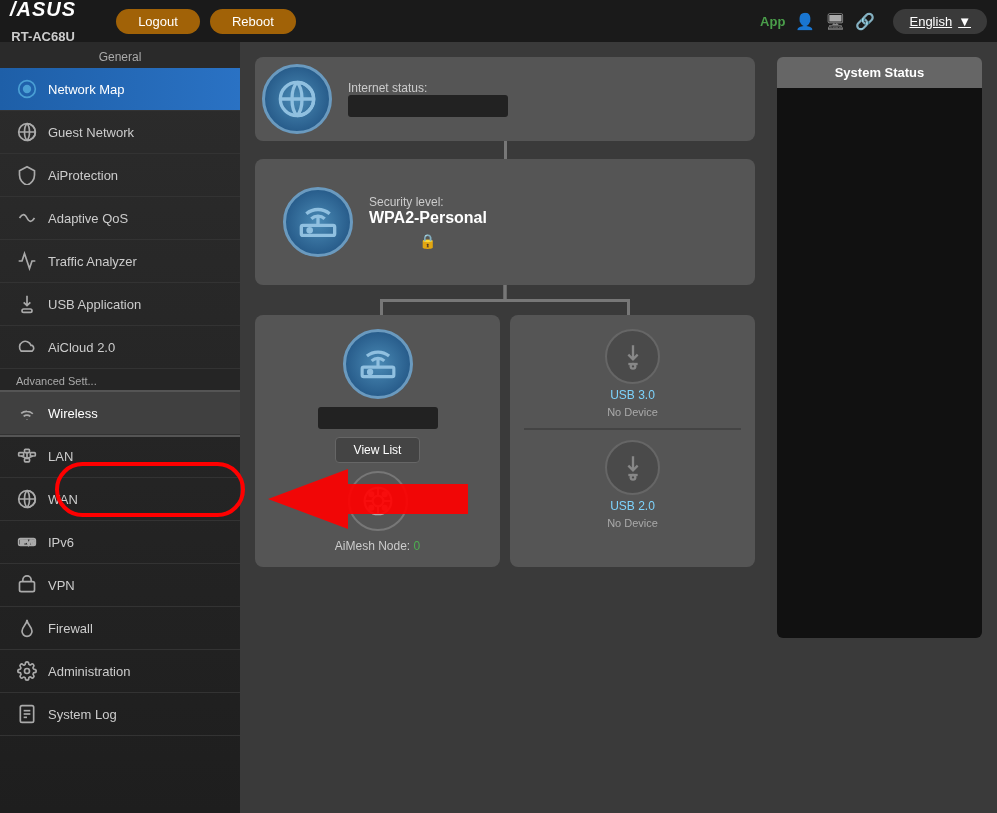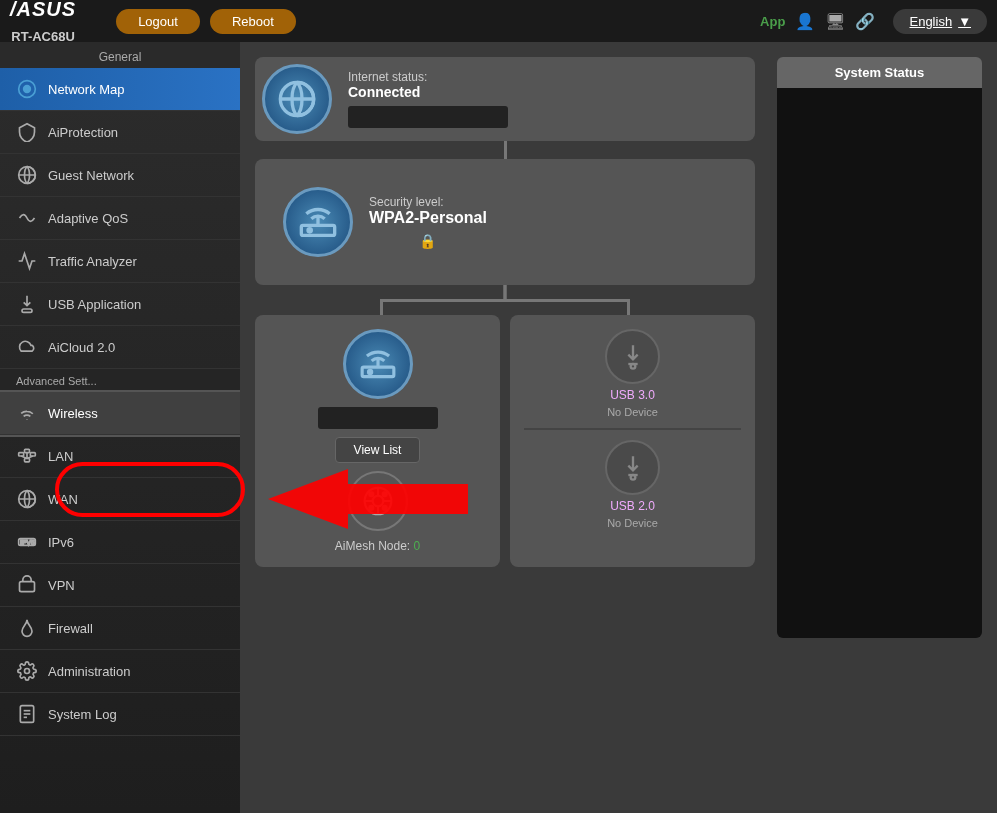--- a/index.html
+++ b/index.html
@@ -360,21 +360,21 @@
       width: 55px;
       height: 55px;
       background: #4a4a4a;
       border-radius: 50%;
       display: flex;
       align-items: center;
       justify-content: center;
       border: 2px solid #666;
     }
     .usb-label {
-      color: #f0abfc;
+      color: #7dd3fc;
       font-size: 12px;
       text-align: center;
     }
     .usb-status {
       color: #aaa;
       font-size: 11px;
     }
 
     
     .system-status {
@@ -457,34 +457,34 @@
           <circle cx="12" cy="12" r="10" stroke="#4a9fd4" stroke-width="2" fill="none"></circle>
           <circle cx="12" cy="12" r="5" fill="#4a9fd4"></circle>
         </svg>
     </div>
     <span>Network Map</span>
   </div>
 
   <div class="sidebar-item">
     <div class="sidebar-icon">
       <svg viewBox="0 0 24 24" fill="none" stroke="#aaa" stroke-width="2">
-          <path d="M12 2L3 7v5c0 5.5 3.8 10.7 9 12 5.2-1.3 9-6.5 9-12V7L12 2z"></path>
-        </svg>
-    </div>
-    <span>AiProtection</span>
-  </div>
-
-  <div class="sidebar-item">
-    <div class="sidebar-icon">
-      <svg viewBox="0 0 24 24" fill="none" stroke="#aaa" stroke-width="2">
           <circle cx="12" cy="12" r="10"></circle>
           <path d="M12 2a10 10 0 0 1 0 20M2 12h20M12 2c-4 4-4 16 0 20M12 2c4 4 4 16 0 20"></path>
         </svg>
     </div>
     <span>Guest Network</span>
+  </div>
+
+  <div class="sidebar-item">
+    <div class="sidebar-icon">
+      <svg viewBox="0 0 24 24" fill="none" stroke="#aaa" stroke-width="2">
+          <path d="M12 2L3 7v5c0 5.5 3.8 10.7 9 12 5.2-1.3 9-6.5 9-12V7L12 2z"></path>
+        </svg>
+    </div>
+    <span>AiProtection</span>
   </div>
 
   <div class="sidebar-item">
     <div class="sidebar-icon">
       <svg viewBox="0 0 24 24" fill="none" stroke="#aaa" stroke-width="2">
           <path d="M3 12 Q8 4 12 12 Q16 20 21 12"></path>
         </svg>
     </div>
     <span>Adaptive QoS</span>
   </div>
@@ -611,21 +611,20 @@
 
       <div class="inet-block">
         <div class="inet-icon">
           <svg width="40" height="40" viewBox="0 0 24 24" fill="none" stroke="#90c0e0" stroke-width="2">
             <circle cx="12" cy="12" r="10"></circle>
             <path d="M12 2a10 10 0 0 1 0 20M2 12h20M12 2c-4 4-4 16 0 20M12 2c4 4 4 16 0 20"></path>
           </svg>
         </div>
         <div class="inet-info">
           <div class="inet-status-label">Internet status:</div>
-          <div class="inet-status-value">Connected</div>
           <div class="inet-ip-bar"></div>
         </div>
       </div>
 
       <div style="display:flex;justify-content:center;height:18px;position:relative;">
         <div style="width:3px;height:100%;background:#777;"></div>
       </div>
 
       <div class="router-block">
         <div class="router-icon">

